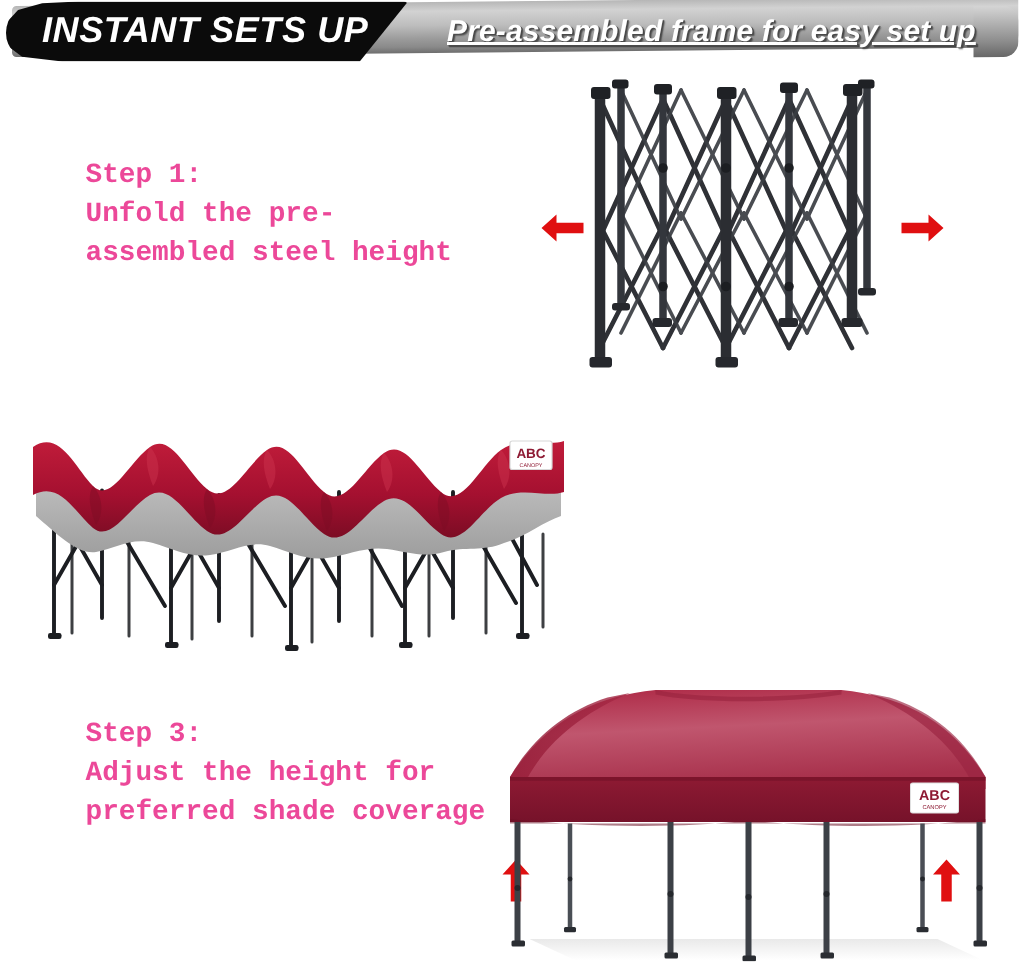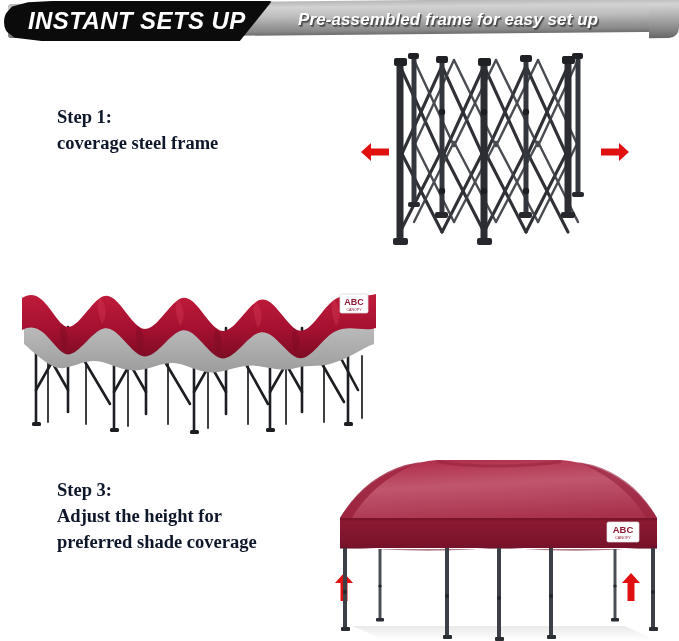--- a/index.html
+++ b/index.html
@@ -64,37 +64,38 @@
     font-weight: bold;
     font-style: italic;
     letter-spacing: 0.4px;
     white-space: nowrap;
     font-family: "Liberation Sans", sans-serif;
   }
   .banner-sub {
     position: absolute;
     left: 298px; top: 10px;
     color: #ffffff;
-    font-size: 17px;
+    font-size: 20px;
     font-weight: bold;
     font-style: italic;
     letter-spacing: 0.1px;
     white-space: nowrap;
     text-shadow: 1px 1px 0 #4a4a4a, 1.5px 1.5px 1px rgba(0,0,0,.45);
     font-family: "Liberation Sans", sans-serif;
+    text-decoration: underline;
   }
 
   
   .step-text {
     position: absolute;
-    color: #0f172a;
+    color: #ec4899;
     font-weight: bold;
     font-size: 18.5px;
     line-height: 26px;
-    font-family: Liberation Serif, serif;
+    font-family: Liberation Mono, monospace;
     white-space: nowrap;
   }
   #step1-text { left: 57px;  top: 104px; }
   #step2-text { left: 388px; top: 294px; }
   #step3-text { left: 57px;  top: 477px; }
 
   
   .arrow {
     position: absolute;
     width: 0; height: 0;
@@ -114,21 +115,22 @@
 <div class="banner">
   <div class="banner-bar"></div>
   <div class="banner-bar-tail"></div>
   <div class="banner-black"></div>
   <div class="banner-black-title">INSTANT SETS UP</div>
   <div class="banner-sub">Pre-assembled frame for easy set up</div>
 </div>
 
 <div class="step-text" id="step1-text">
   <div>Step 1:</div>
-  <div>coverage steel frame</div>
+  <div>Unfold the pre-</div>
+  <div>assembled steel height</div>
 </div>
 
 <div class="arrow" style="left:360px; top:140px;">
   <svg width="30" height="24" viewBox="0 0 30 24">
     <path d="M1 12 L11 3 L11 8.5 L29 8.5 L29 15.5 L11 15.5 L11 21 Z" fill="#e00f10"></path>
   </svg>
 </div>
 
 <div class="arrow" style="left:600px; top:140px;">
   <svg width="30" height="24" viewBox="0 0 30 24">

